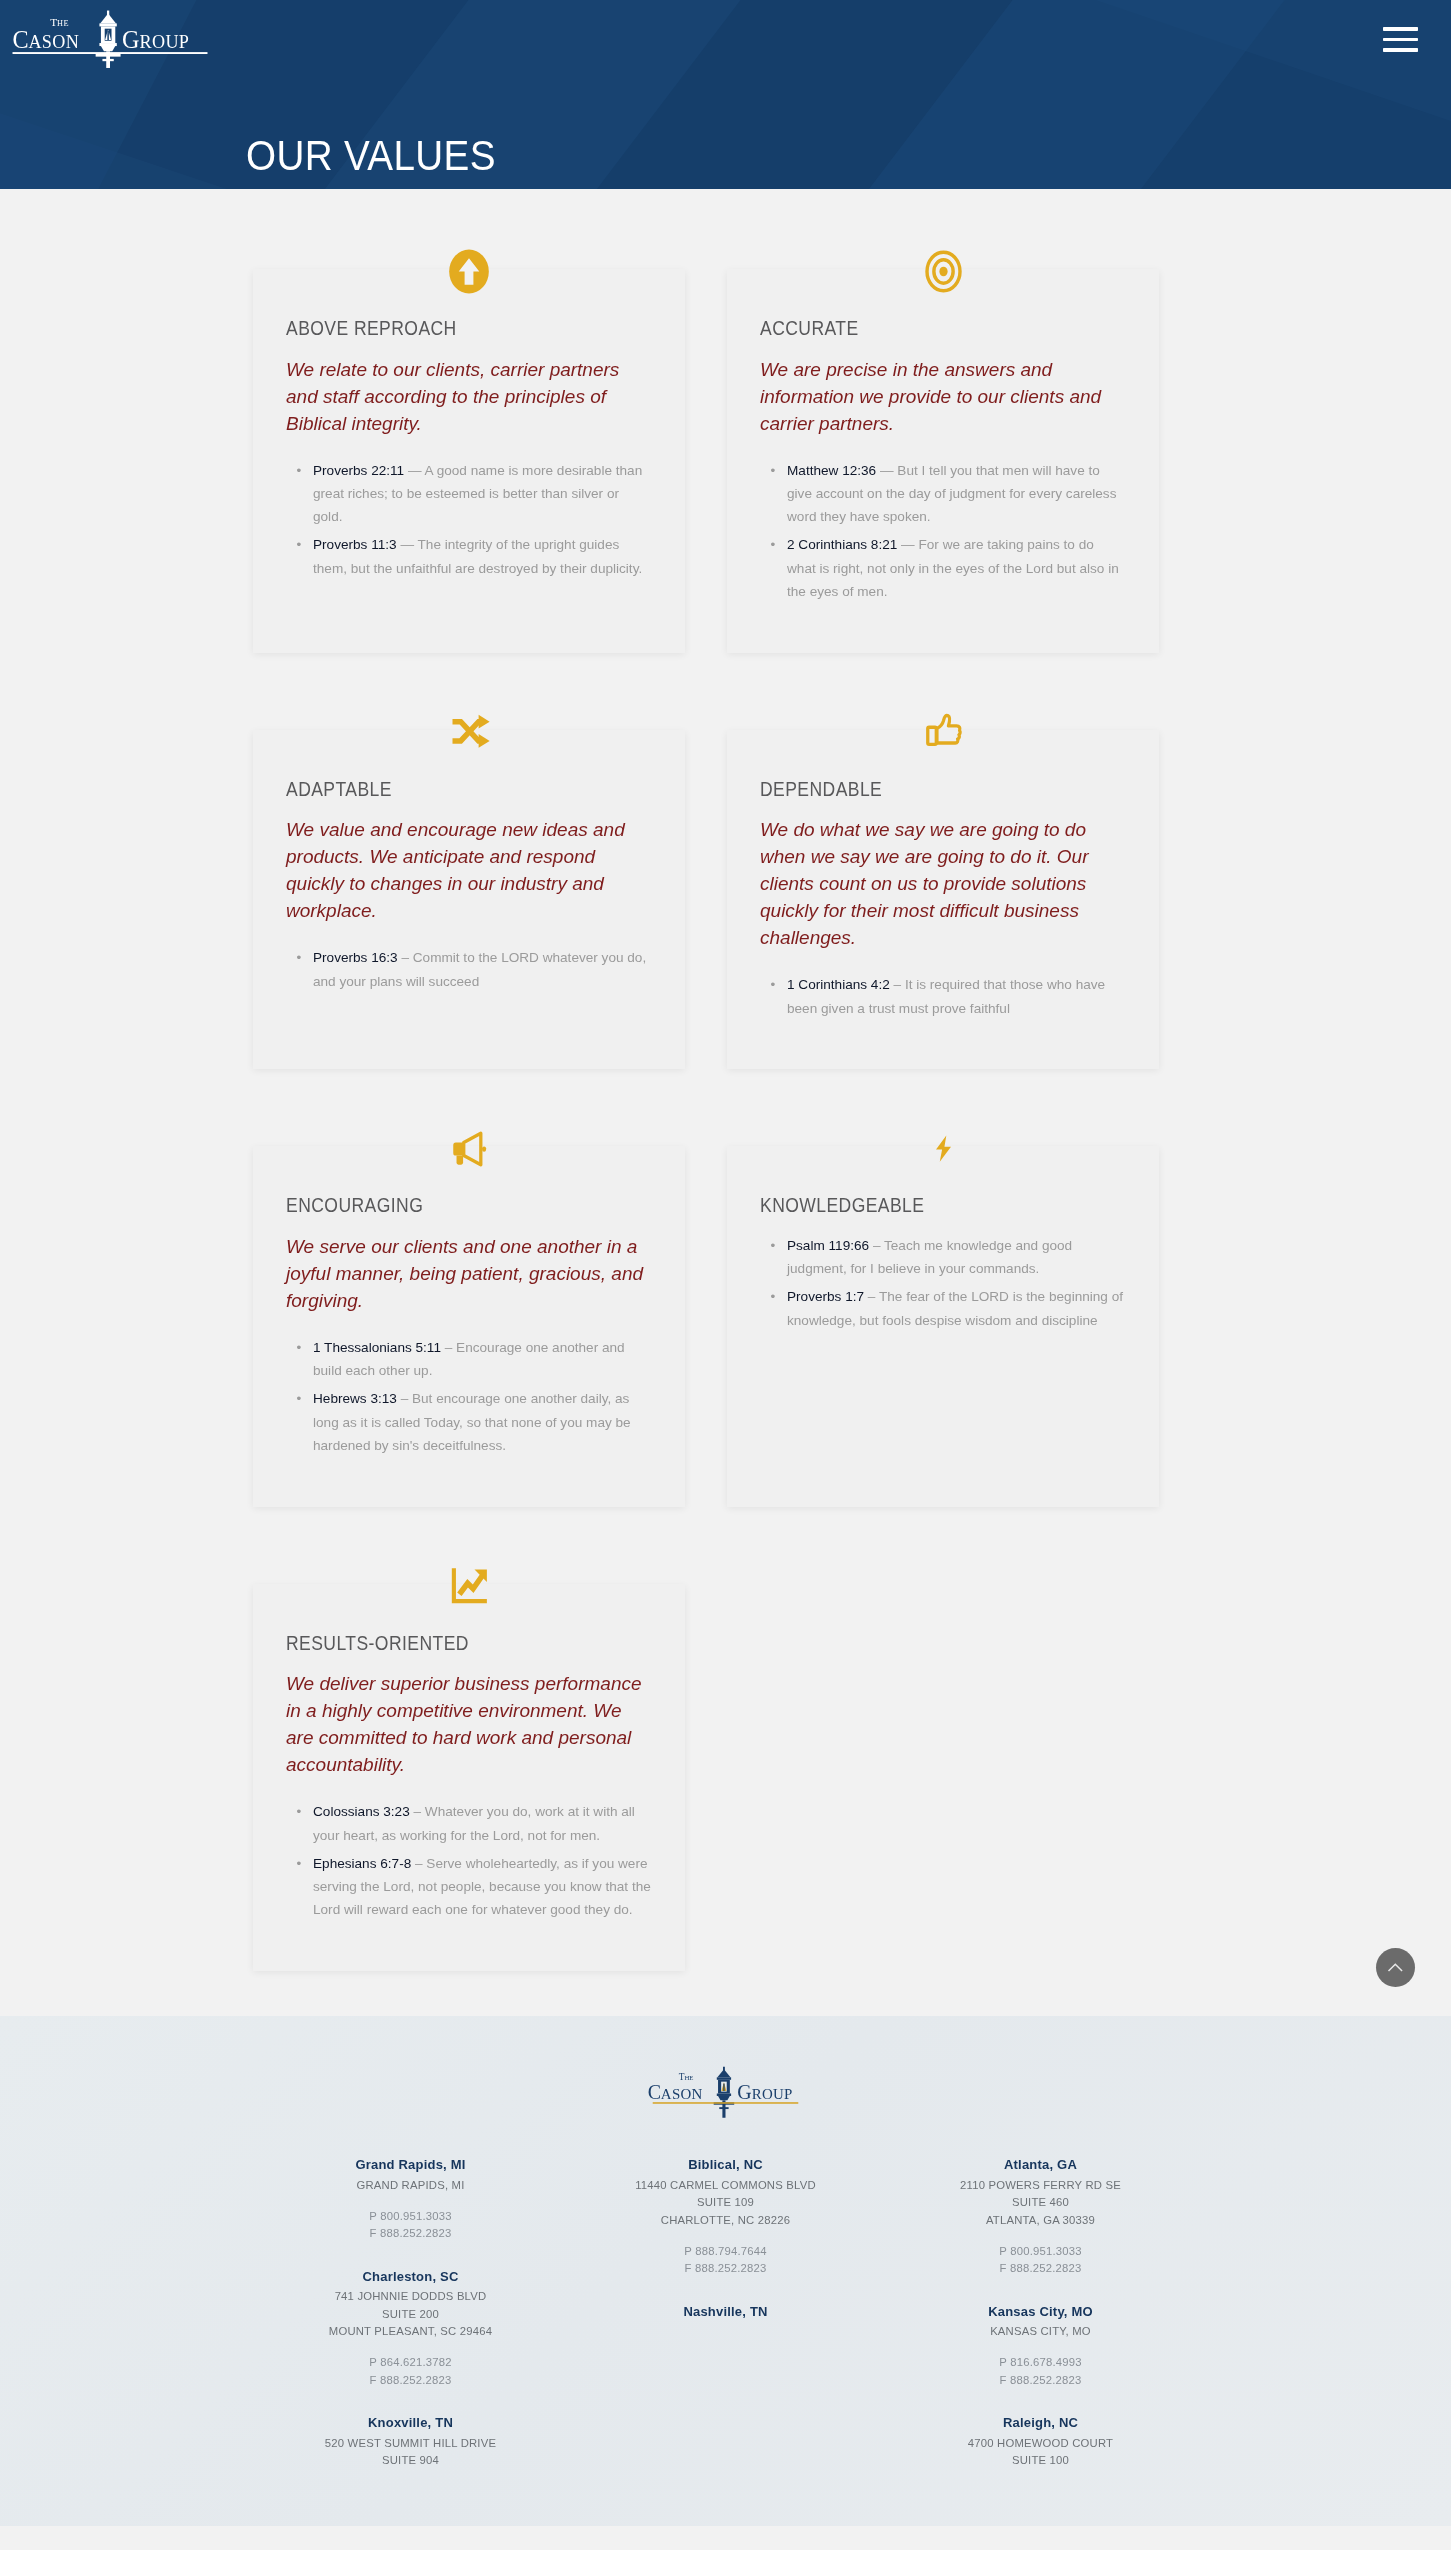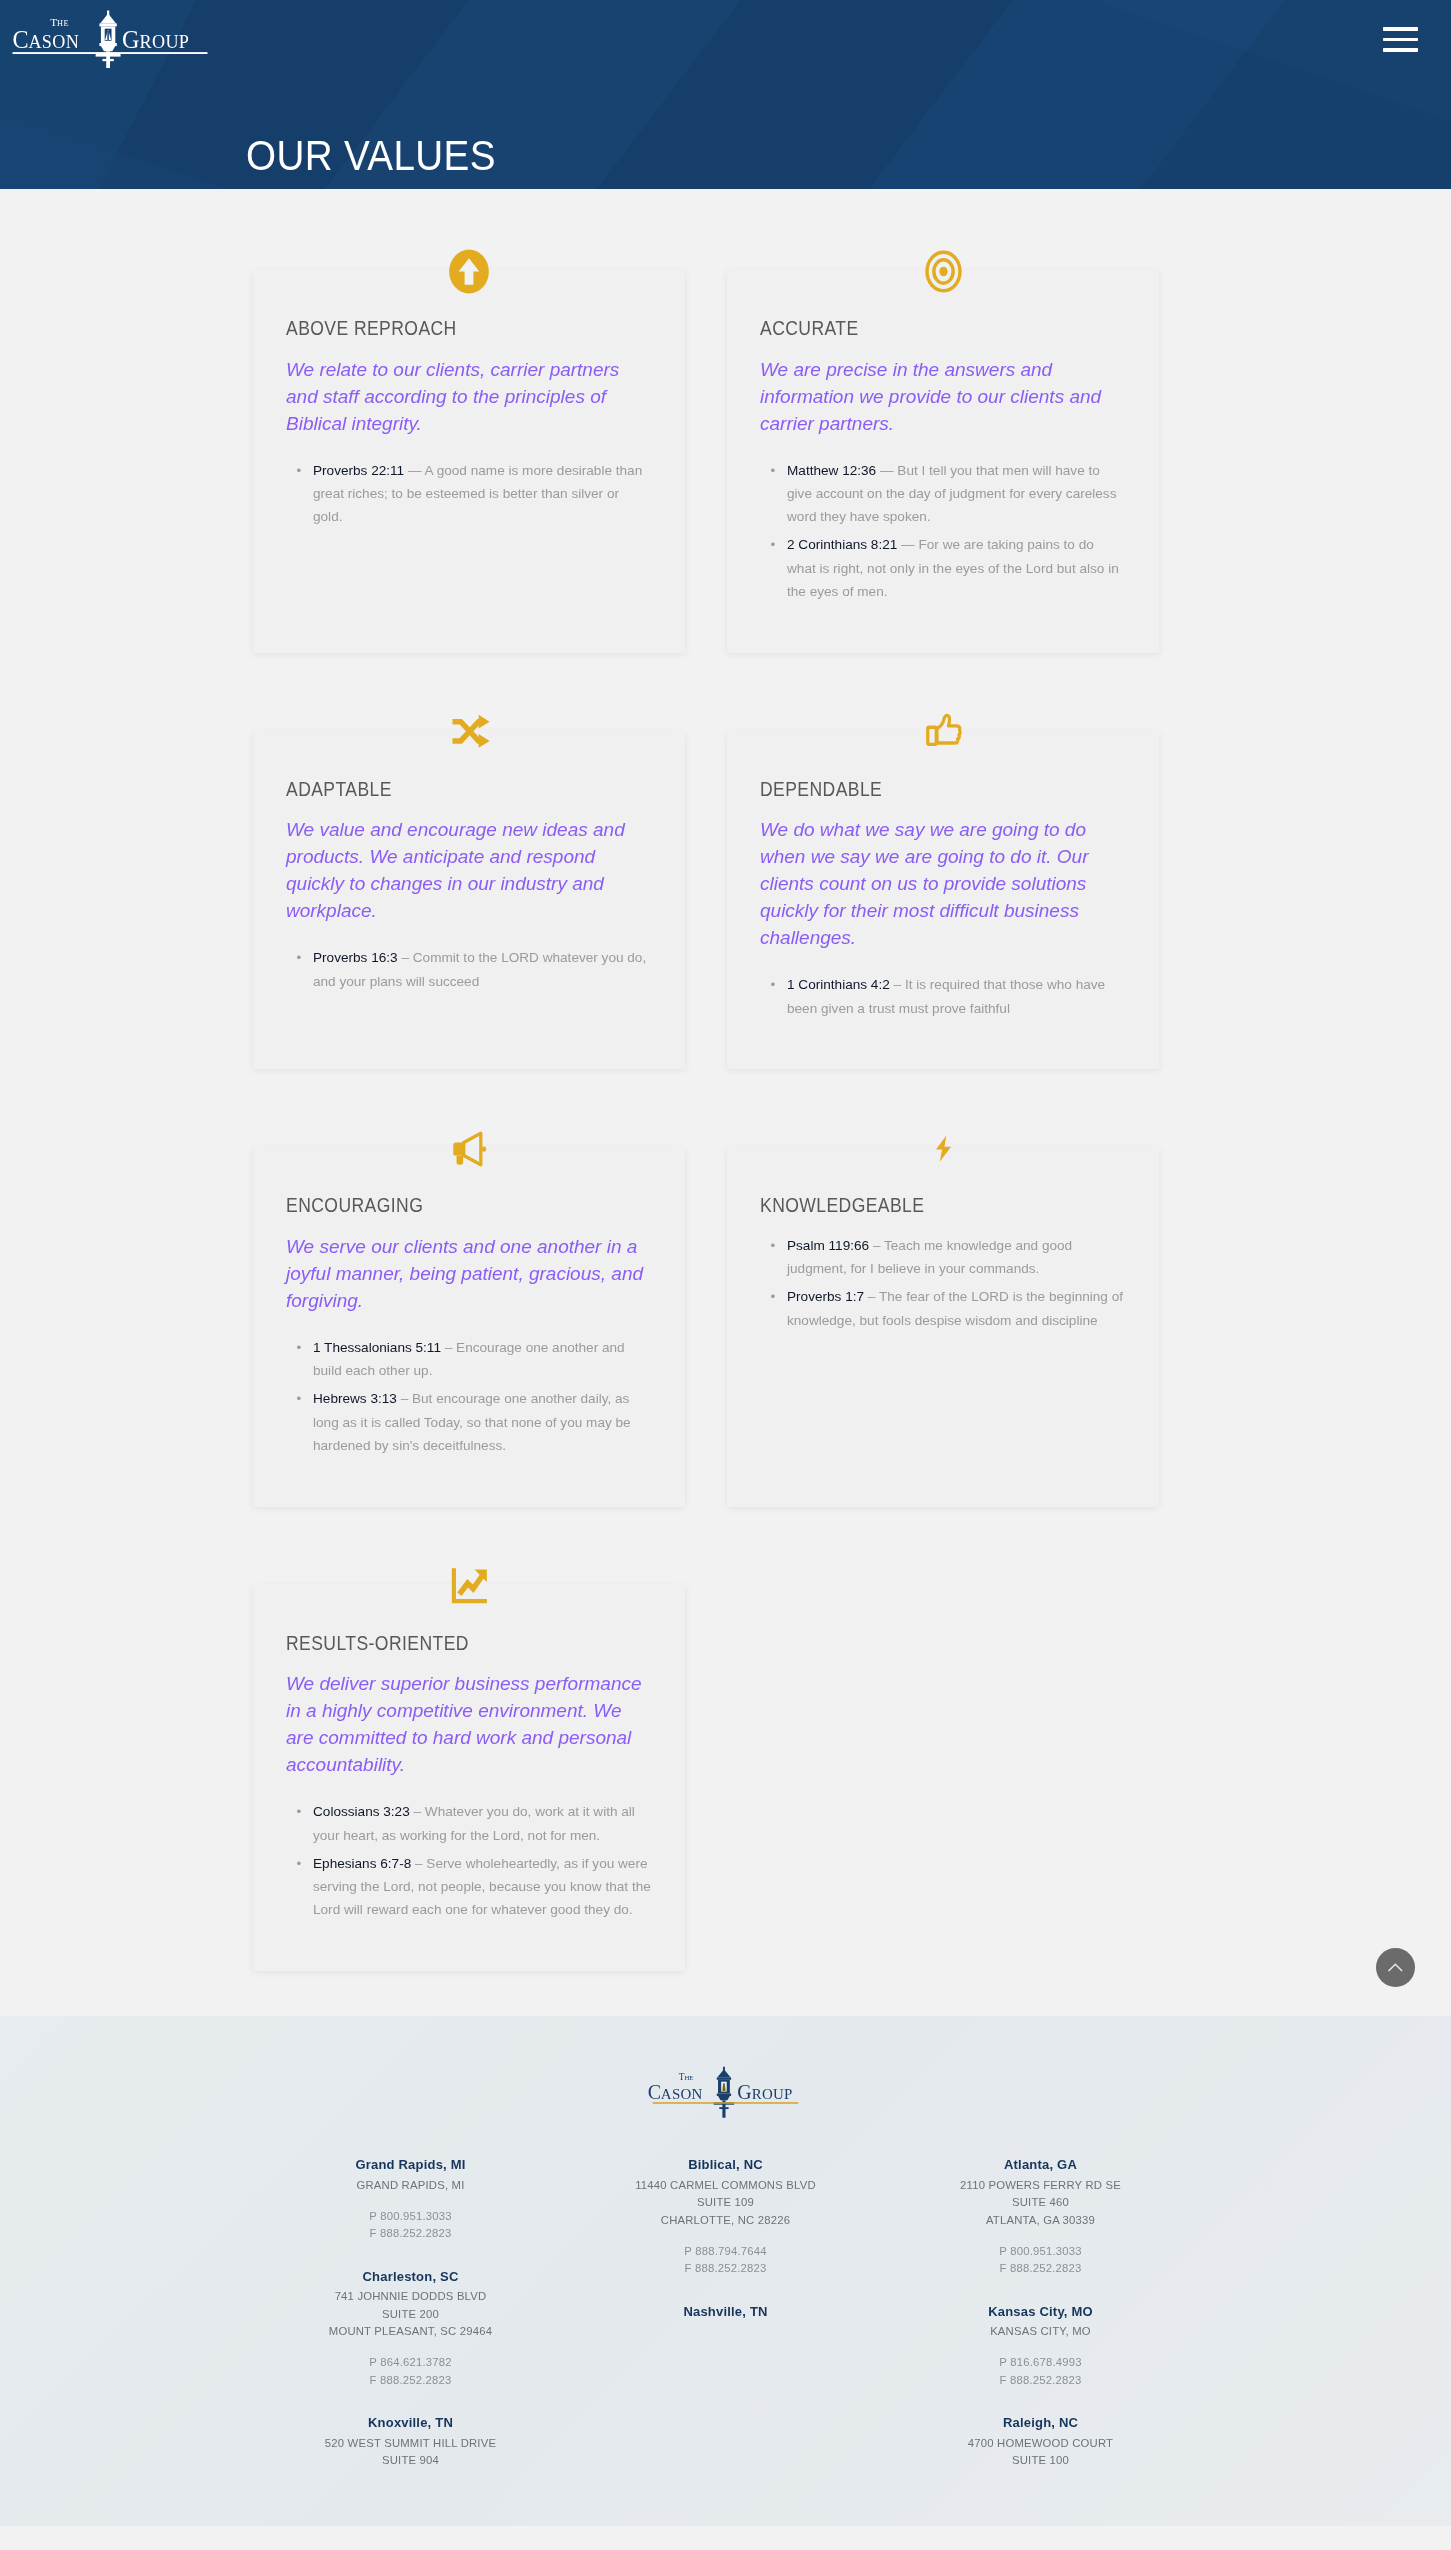--- a/index.html
+++ b/index.html
@@ -111,21 +111,21 @@
     font-weight: 400;
     transform: scaleX(.86);
     transform-origin: left center;
     margin-bottom: 16.6px;
     white-space: nowrap;
   }
   .card-desc {
     font-size: 19px;
     line-height: 1.42;
     font-style: italic;
-    color: #8b5cf6;
+    color: #7f1d1d;
     margin-bottom: 21px;
   }
   .verse-list {
     list-style: none;
     padding-left: 27px;
   }
   .verse-list li {
     position: relative;
     font-size: 13.6px;
     line-height: 1.72;
@@ -269,20 +269,21 @@
       <div class="card-icon">
         <svg viewBox="0 0 64 64" width="47" height="47">
           <ellipse cx="32" cy="32" rx="27" ry="30" fill="#e3ab1f"></ellipse>
           <path d="M32 14 L46 32 L38 32 L38 50 L26 50 L26 32 L18 32 Z" fill="#f2f2f2"></path>
         </svg>
       </div>
       <h2 class="card-title">ABOVE REPROACH</h2>
       <p class="card-desc">We relate to our clients, carrier partners and staff according to the principles of Biblical integrity.</p>
       <ul class="verse-list">
         <li><a class="verse-ref" href="#">Proverbs 22:11</a><span> — A good name is more desirable than great riches; to be esteemed is better than silver or gold.</span></li>
+        <li><a class="verse-ref" href="#">Proverbs 11:3</a><span> — The integrity of the upright guides them, but the unfaithful are destroyed by their duplicity.</span></li>
       </ul>
     </article>
 
     <article class="value-card">
       <div class="card-icon">
         <svg viewBox="0 0 64 64" width="44" height="47">
           <ellipse cx="32" cy="32" rx="24" ry="28" fill="none" stroke="#e3ab1f" stroke-width="5"></ellipse>
           <ellipse cx="32" cy="32" rx="14" ry="17" fill="none" stroke="#e3ab1f" stroke-width="5"></ellipse>
           <ellipse cx="32" cy="32" rx="6" ry="7" fill="#e3ab1f"></ellipse>
         </svg>

